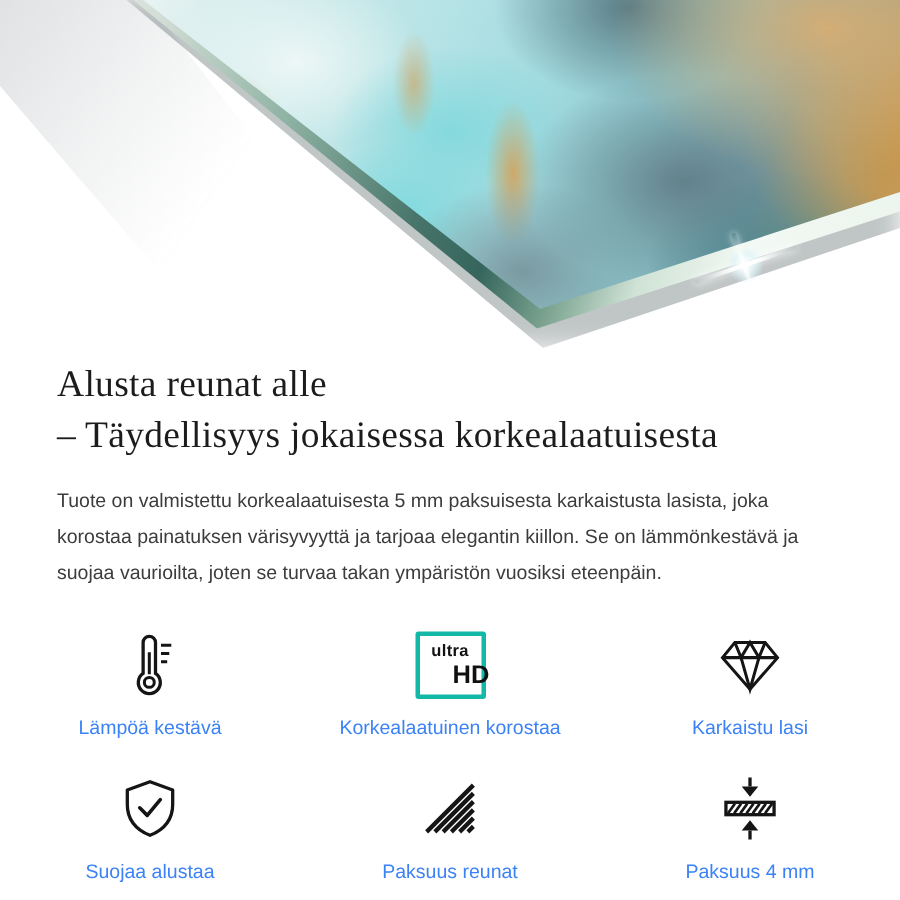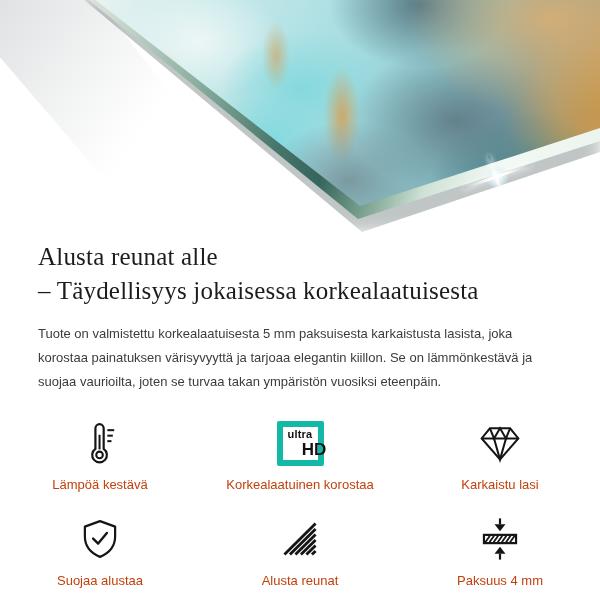--- a/index.html
+++ b/index.html
@@ -77,25 +77,25 @@
   }
   .lede { margin-top:14px; font-size:13px; line-height:24px; color:#3c3c3c; }
 
   
   .features {
     margin-top:26px; display:grid; grid-template-columns:1fr 1fr 1fr;
     row-gap:24px; width:600px;
   }
   .feature { display:flex; flex-direction:column; align-items:center; }
   .feature .icon-box { height:46px; display:flex; align-items:center; justify-content:center; }
-  .feature .label { margin-top:11px; font-size:13px; color:#c2410c; }
+  .feature .label { margin-top:11px; font-size:13px; color:#3b82f6; }
   .icon-box svg { display:block; }
 
   .uhd-box {
-    width:47px; height:45px; border:6px solid #14b8a6; border-radius:2px;
+    width:47px; height:45px; border:3px solid #14b8a6; border-radius:2px;
     display:flex; flex-direction:column; align-items:center; justify-content:center;
     color:#111; line-height:1;
   }
   .uhd-box .uhd-top { font-size:11px; font-weight:700; letter-spacing:.2px; }
   .uhd-box .uhd-bottom { font-size:17px; font-weight:800; margin-top:1px;padding-left:28px; }
 </style>
 </head>
 <body>
 
 <div class="hero">
@@ -170,21 +170,21 @@
     <div class="icon-box">
       <svg width="44" height="44" viewBox="0 0 48 48" fill="none" stroke="#151515" stroke-width="3.1">
         <line x1="7" y1="41" x2="41" y2="7"></line>
         <line x1="13" y1="41" x2="41" y2="13"></line>
         <line x1="19" y1="41" x2="41" y2="19"></line>
         <line x1="25" y1="41" x2="41" y2="25"></line>
         <line x1="31" y1="41" x2="41" y2="31"></line>
         <line x1="37" y1="41" x2="41" y2="37"></line>
       </svg>
     </div>
-    <div class="label">Alusta reunat</div>
+    <div class="label">Paksuus reunat</div>
   </div>
 
   <div class="feature">
     <div class="icon-box">
       <svg width="44" height="44" viewBox="0 0 48 48" fill="none" stroke="#151515" stroke-width="2.4">
         <line x1="24" y1="1.5" x2="24" y2="8"></line>
         <path d="M18 8 H30 L24 15.5 Z" fill="#151515" stroke="none"></path>
         <rect x="6.5" y="19.5" width="35" height="9"></rect>
         <g stroke-width="2">
           <line x1="8" y1="27.5" x2="13" y2="20.5"></line>

